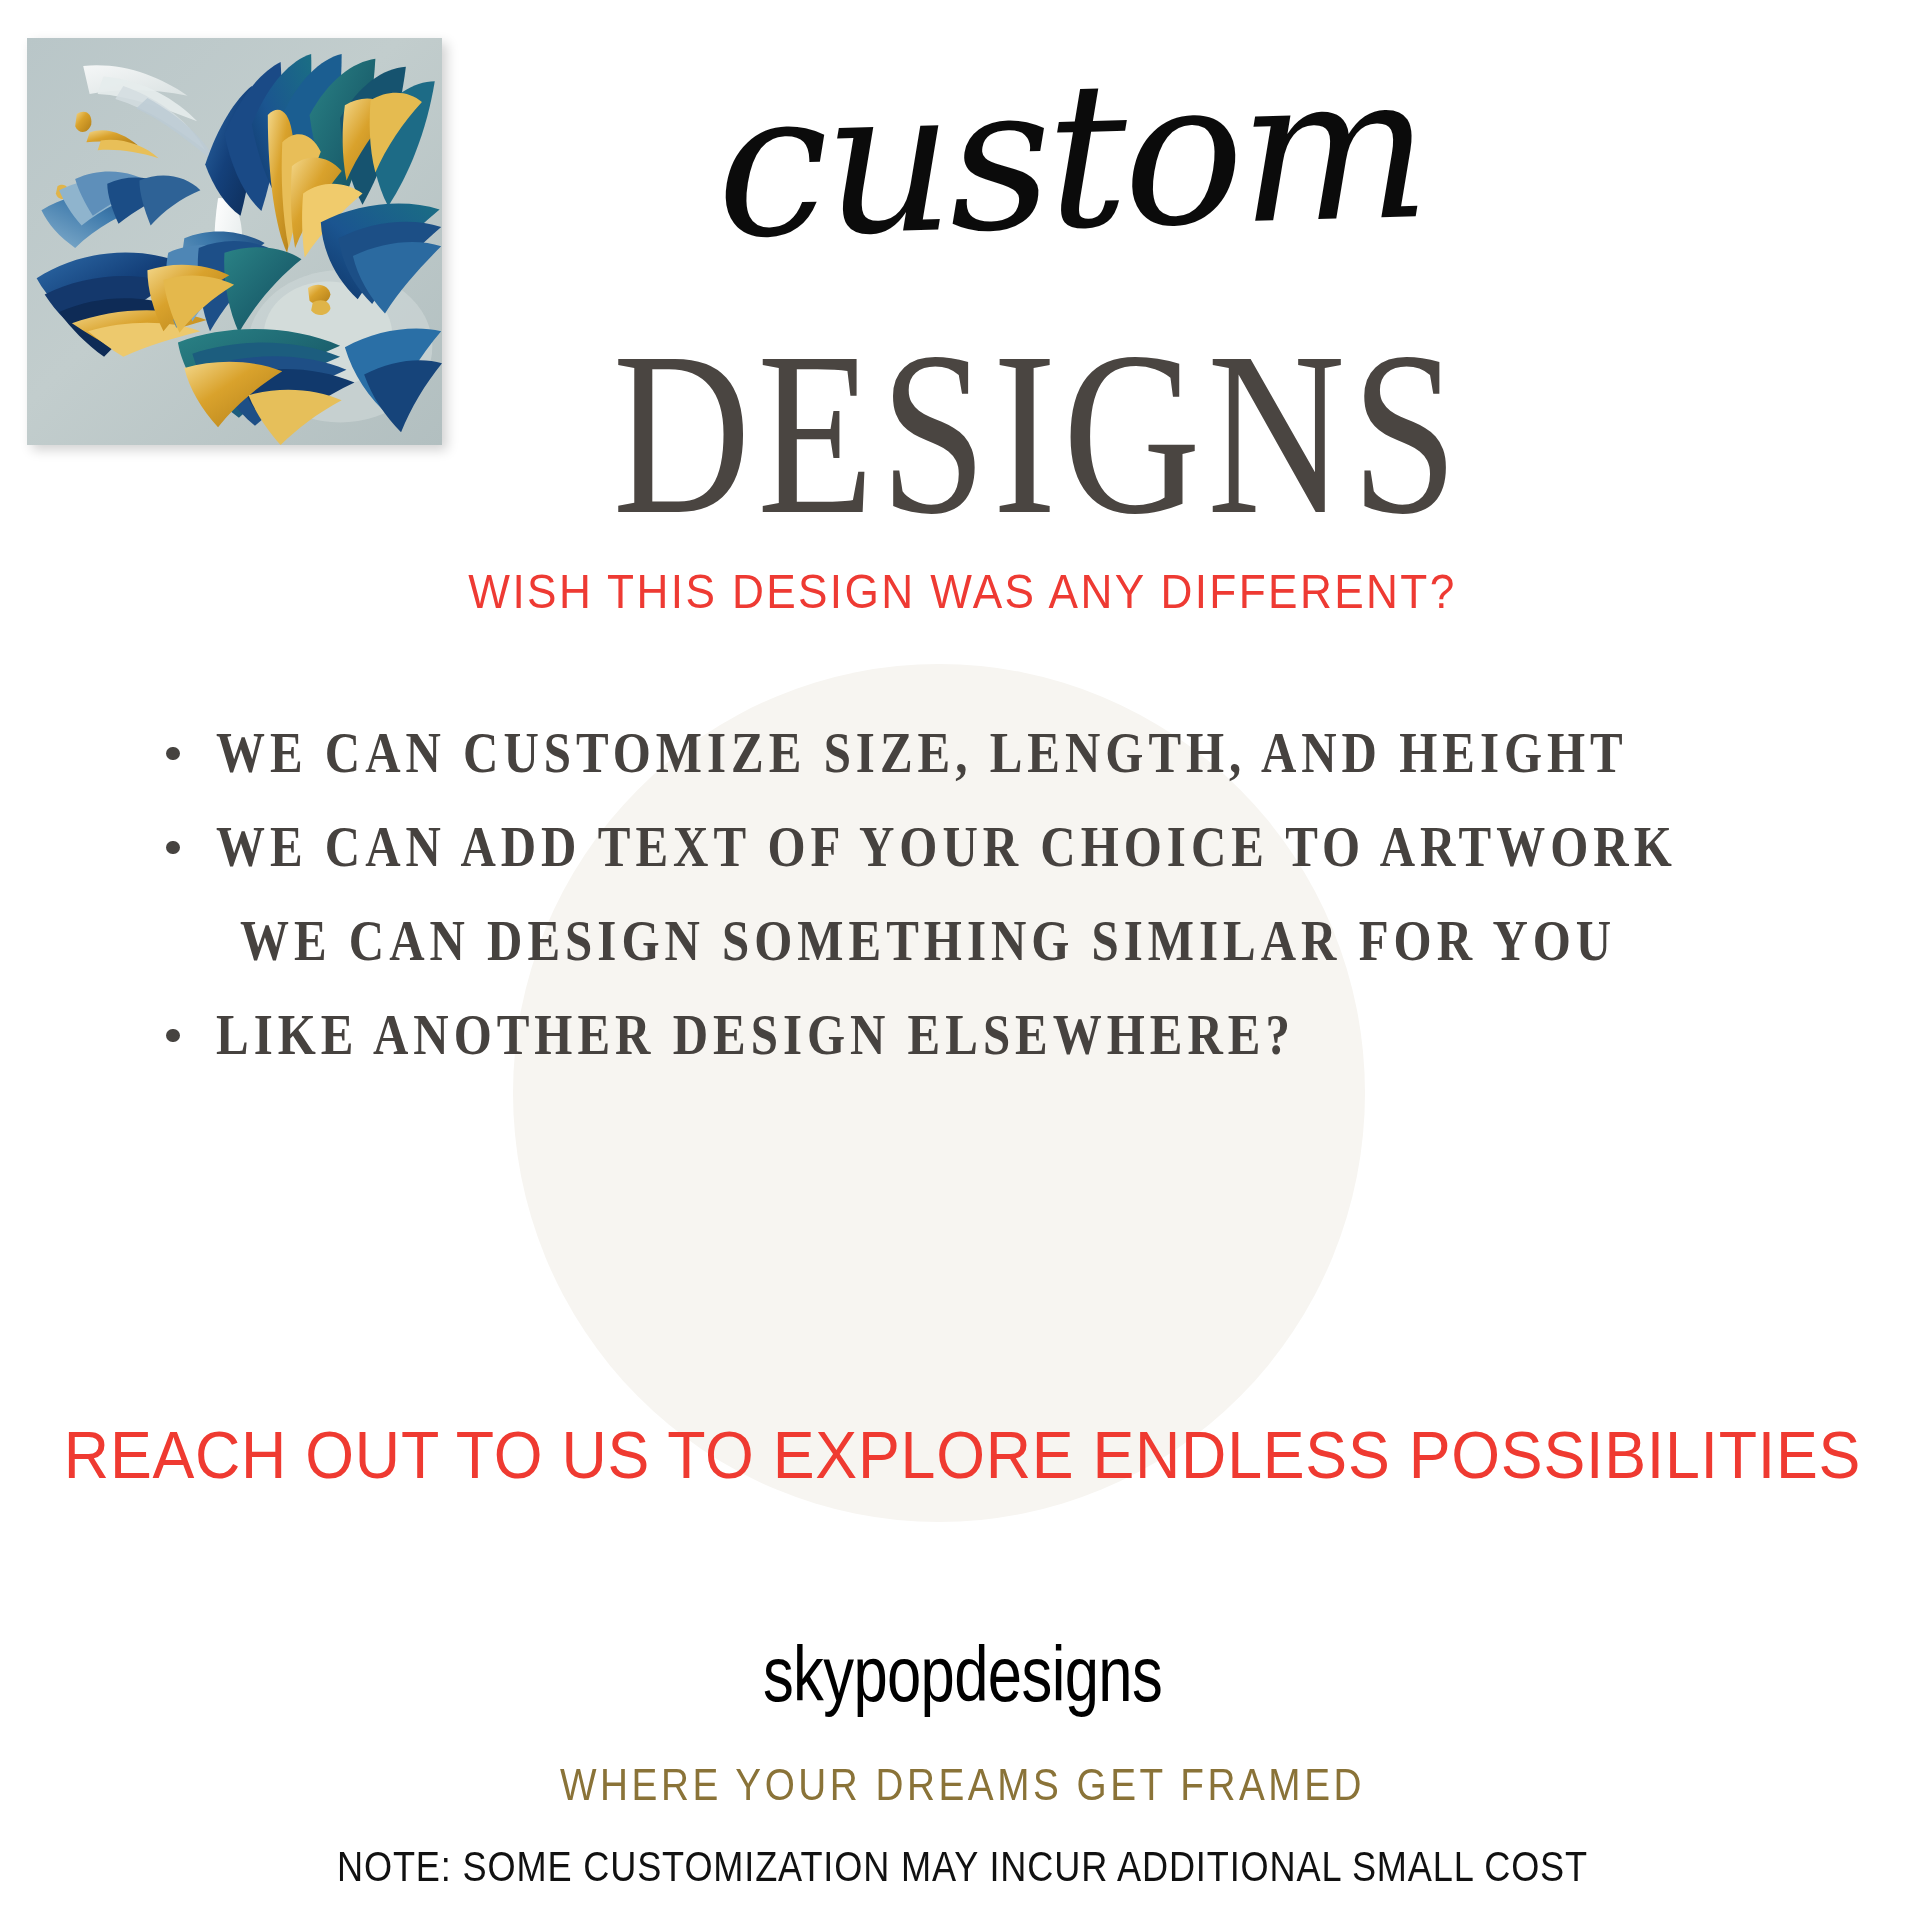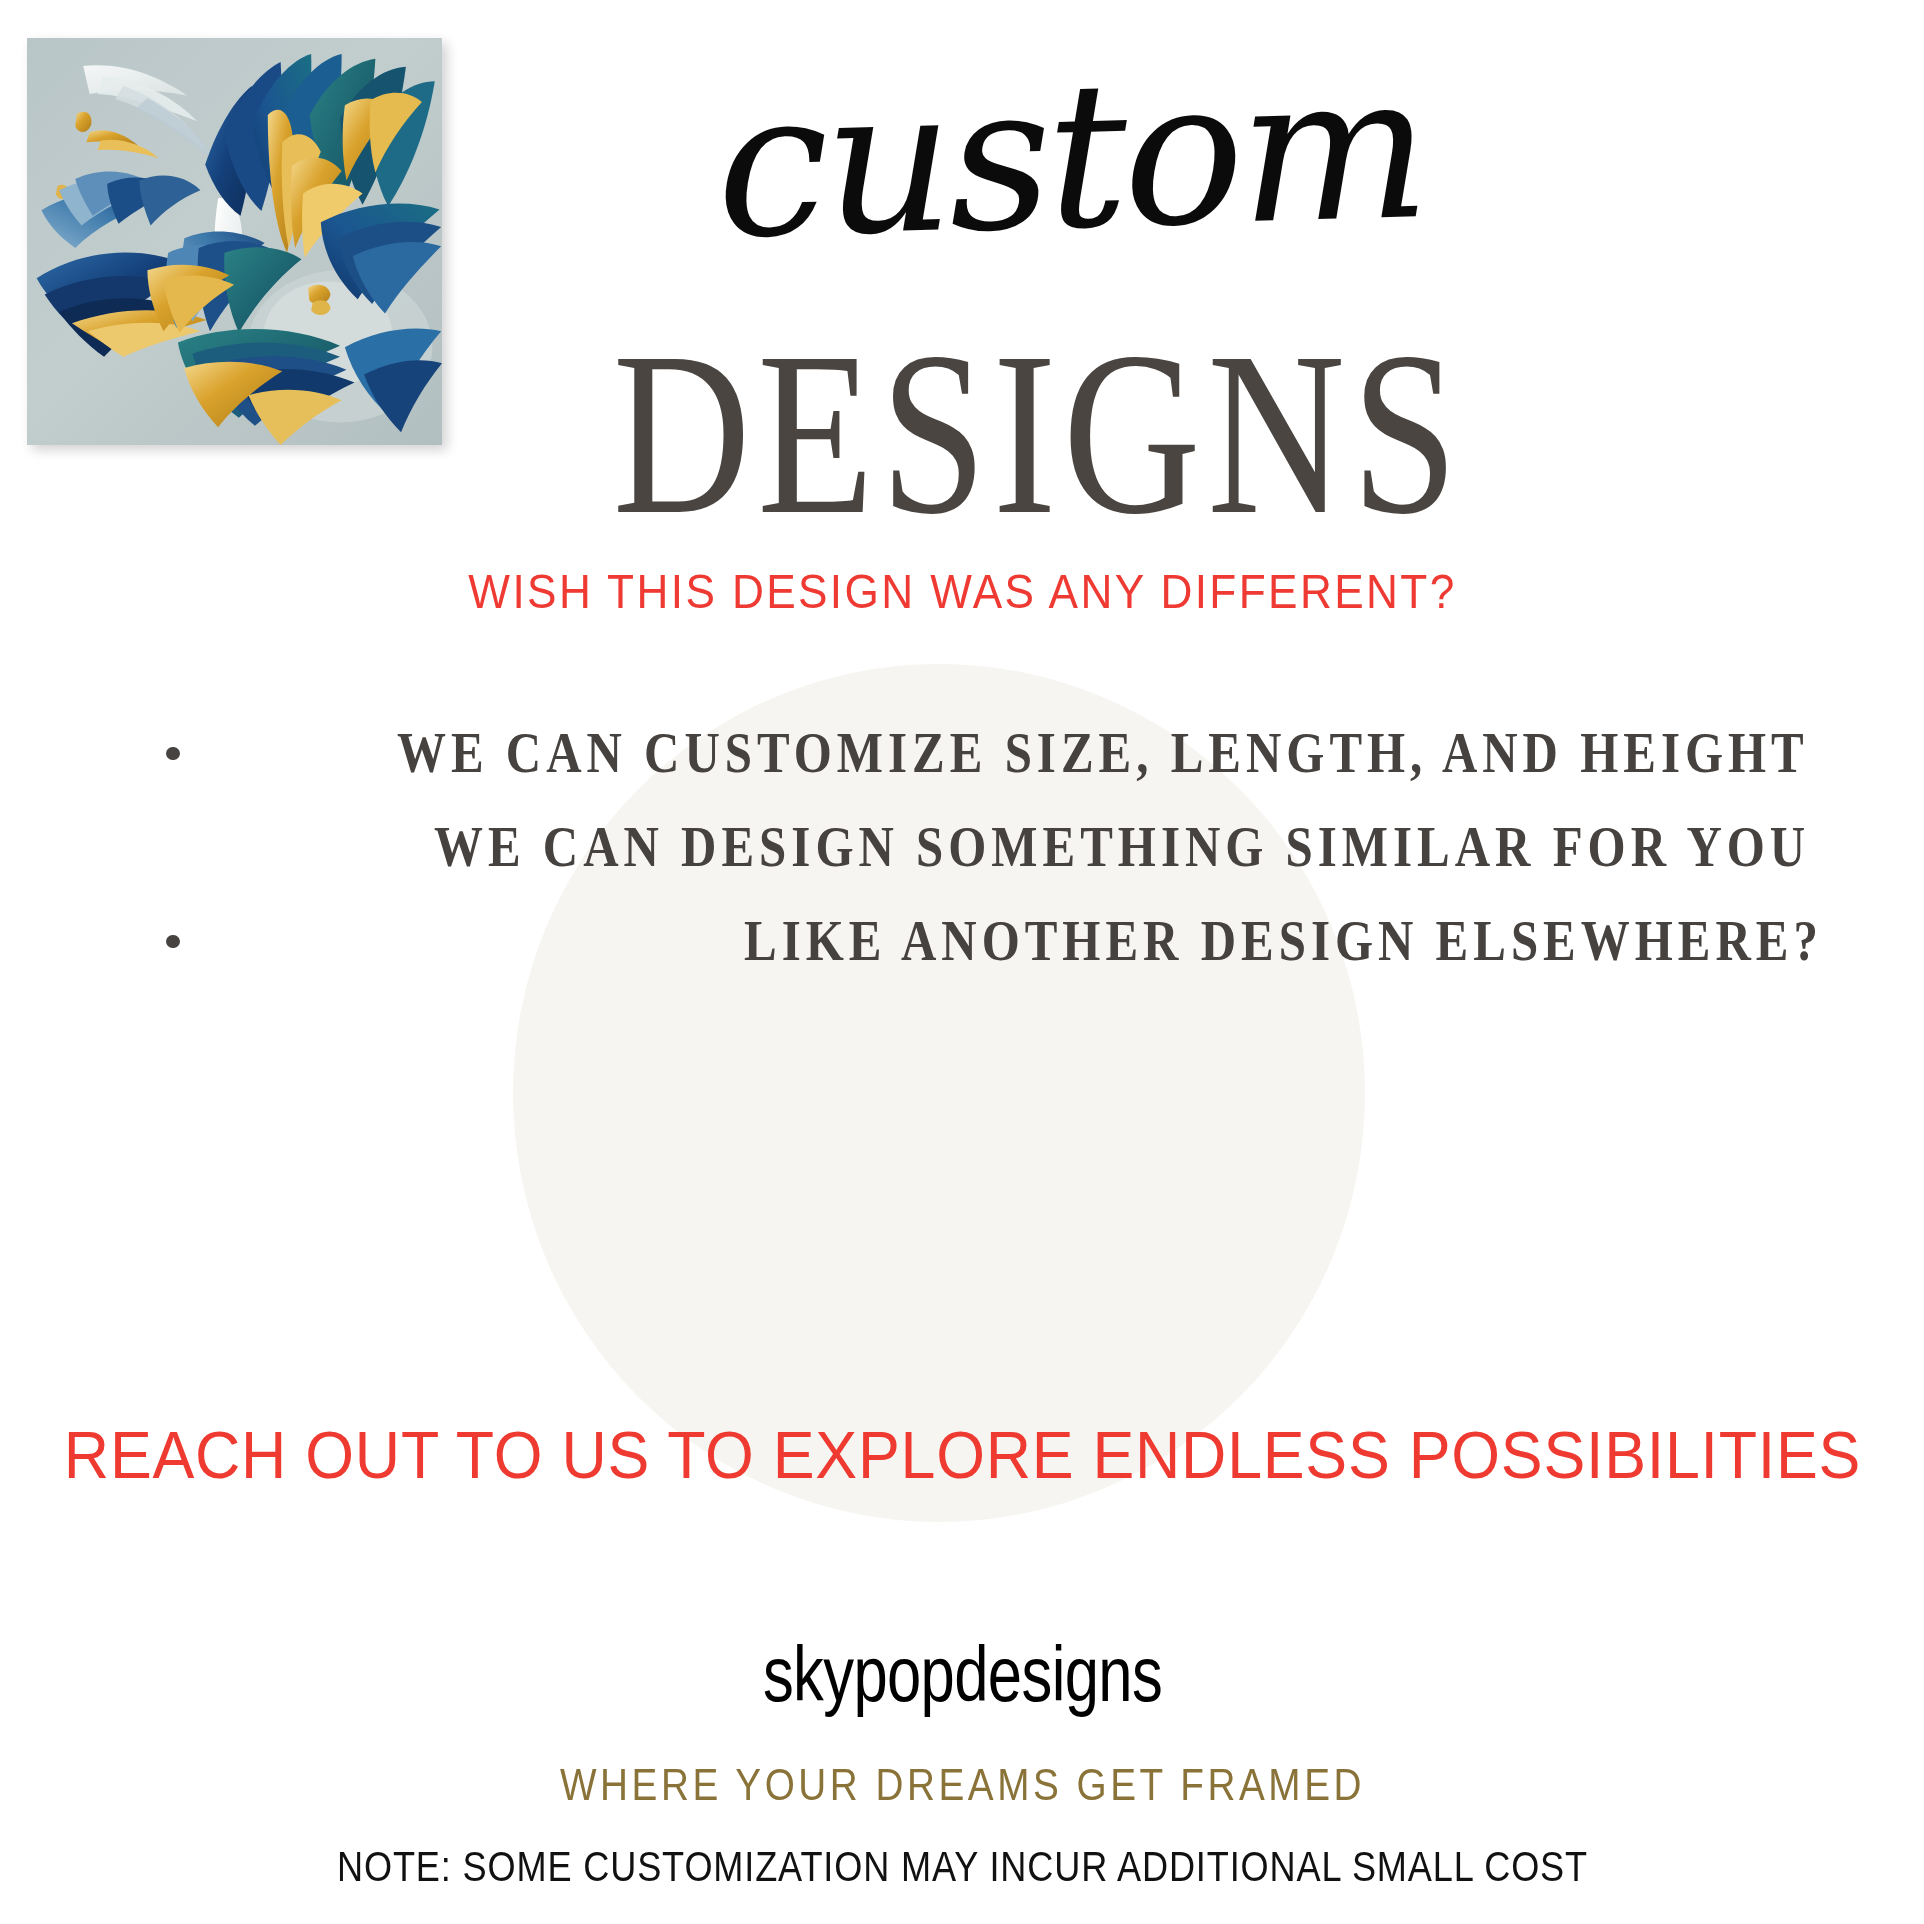--- a/index.html
+++ b/index.html
@@ -106,21 +106,20 @@
     z-index: 3;
     margin: 0;
     padding: 0;
     list-style: none;
   }
   .feature-row {
     position: relative;
     height: 94px;
     display: flex;
     align-items: center;
-    justify-content: flex-end;
   }
   .bullet-dot {
     position: absolute;
     left: 6.4px;
     top: 50%;
     width: 13.6px;
     height: 13.6px;
     margin-top: -6.4px;
     border-radius: 50%;
     background: #464340;
@@ -327,20 +326,24 @@
 
 <div id="headline-script">custom</div>
 <div id="headline-designs">DESIGNS</div>
 
 <div id="subtitle-question">WISH  THIS  DESIGN  WAS ANY DIFFERENT?</div>
 
 <ul id="features-list">
   <li class="feature-row">
     <span class="bullet-dot"></span>
     <span class="feature-text">WE CAN CUSTOMIZE SIZE, LENGTH, AND HEIGHT</span>
+  </li>
+  <li class="feature-row">
+    <span class="bullet-dot"></span>
+    <span class="feature-text">WE CAN ADD TEXT OF YOUR CHOICE TO ARTWORK</span>
   </li>
   <li class="feature-row continuation">
     <span class="feature-text">WE CAN DESIGN SOMETHING SIMILAR FOR YOU</span>
   </li>
   <li class="feature-row">
     <span class="bullet-dot"></span>
     <span class="feature-text">LIKE ANOTHER DESIGN ELSEWHERE?</span>
   </li>
 </ul>
 

